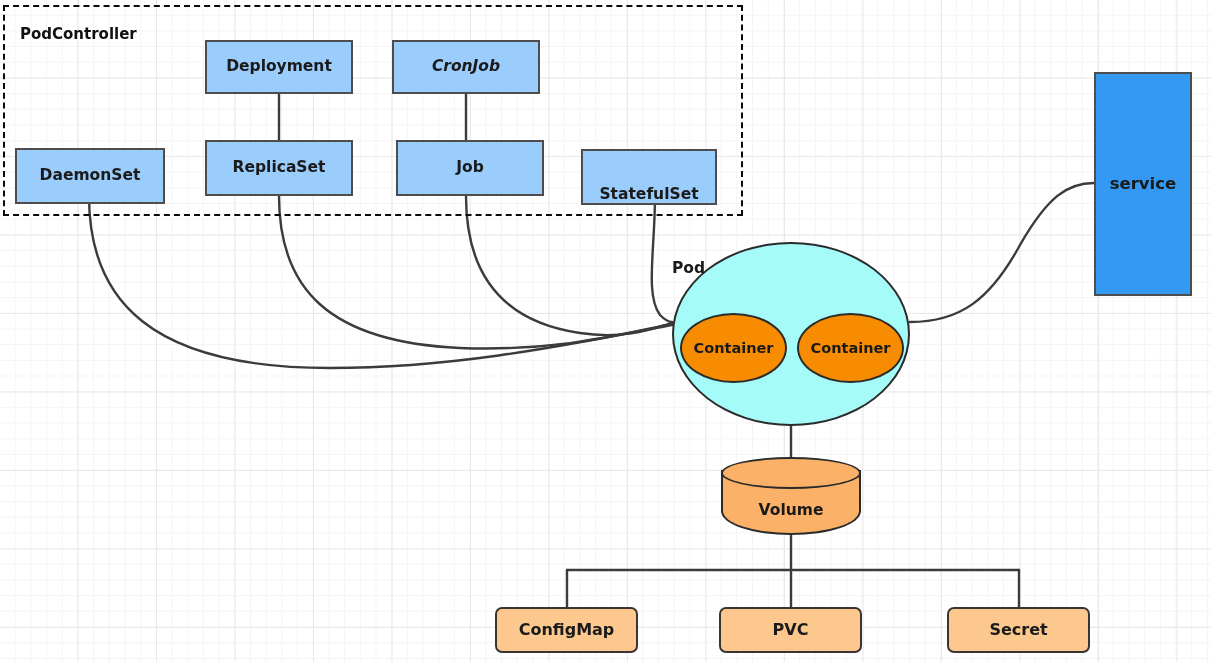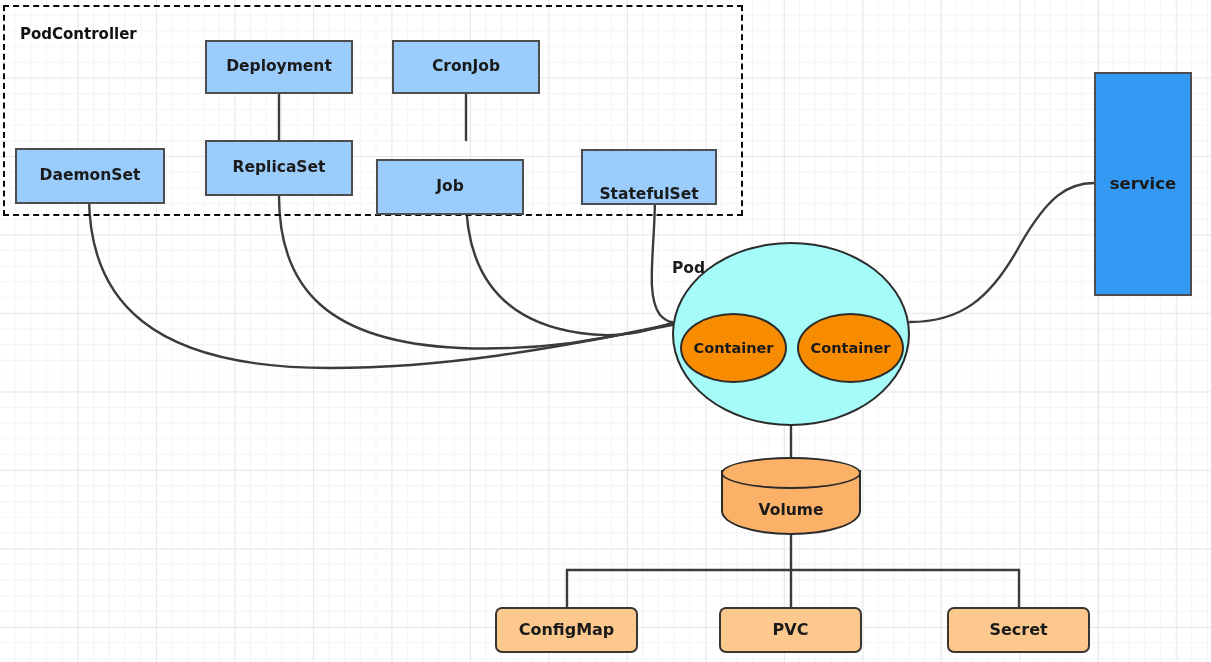--- a/index.html
+++ b/index.html
@@ -179,30 +179,30 @@
       <line x1="1019" y1="570" x2="1019" y2="607"></line>
     </g>
   </svg>
 
   <div class="group-box" style="left:3px; top:5px; width:740px; height:211px;"></div>
   <div class="group-title" style="left:20px; top:25px;">PodController</div>
 
   <div class="node ctrl-box" style="left:205px; top:40px; width:148px; height:54px;">
     <span>Deployment</span>
   </div>
-  <div class="node ctrl-box" style="left:392px; top:40px; width:148px; height:54px;">
+  <div class="node ctrl-box" style="left:392px; top:40px; width:148px; height:54px;font-style:italic;">
     <span>CronJob</span>
   </div>
   <div class="node ctrl-box" style="left:15px; top:148px; width:150px; height:56px;">
     <span>DaemonSet</span>
   </div>
   <div class="node ctrl-box" style="left:205px; top:140px; width:148px; height:56px;">
     <span>ReplicaSet</span>
   </div>
-  <div class="node ctrl-box" style="left:376px; top:140px; width:148px; height:56px;margin-top:19px;">
+  <div class="node ctrl-box" style="left:396px; top:140px; width:148px; height:56px;">
     <span>Job</span>
   </div>
   <div class="node ctrl-box" style="left:581px; top:149px; width:136px; height:56px;align-items:flex-end;">
     <span>StatefulSet</span>
   </div>
 
   <div class="node service-box" style="left:1094px; top:72px; width:98px; height:224px;">
     <span>service</span>
   </div>
 

